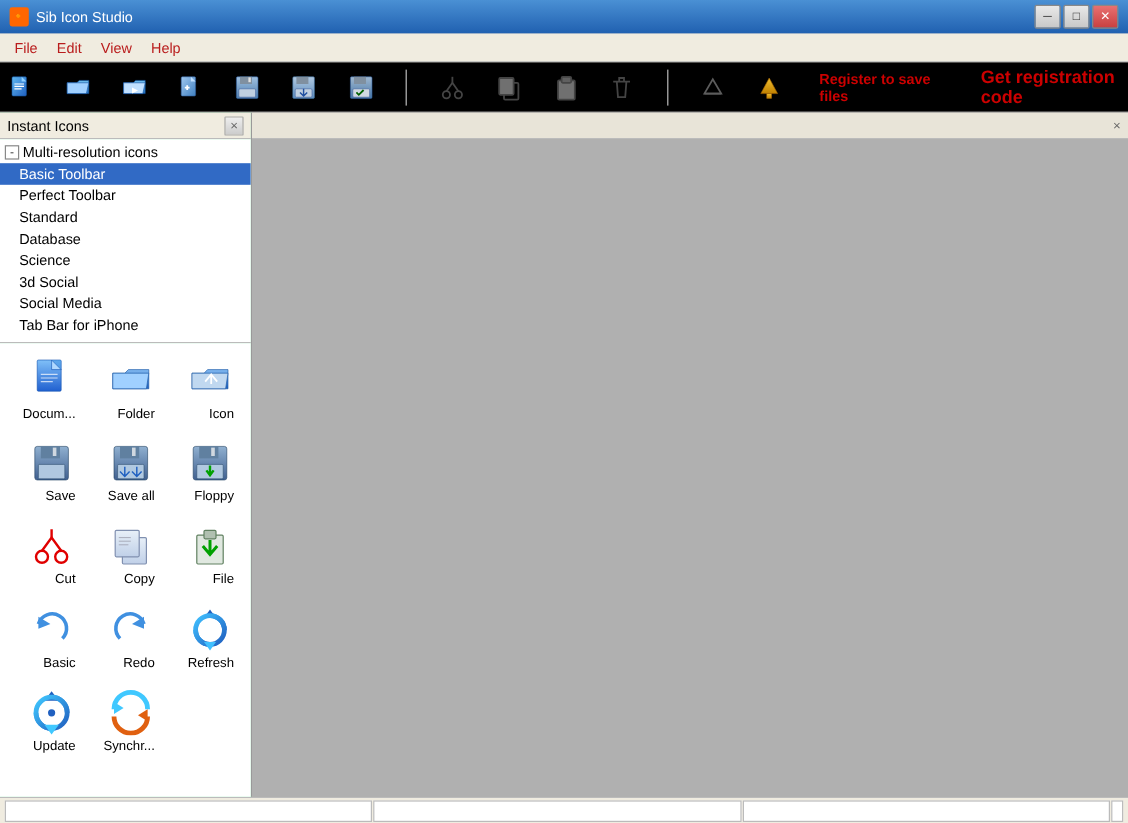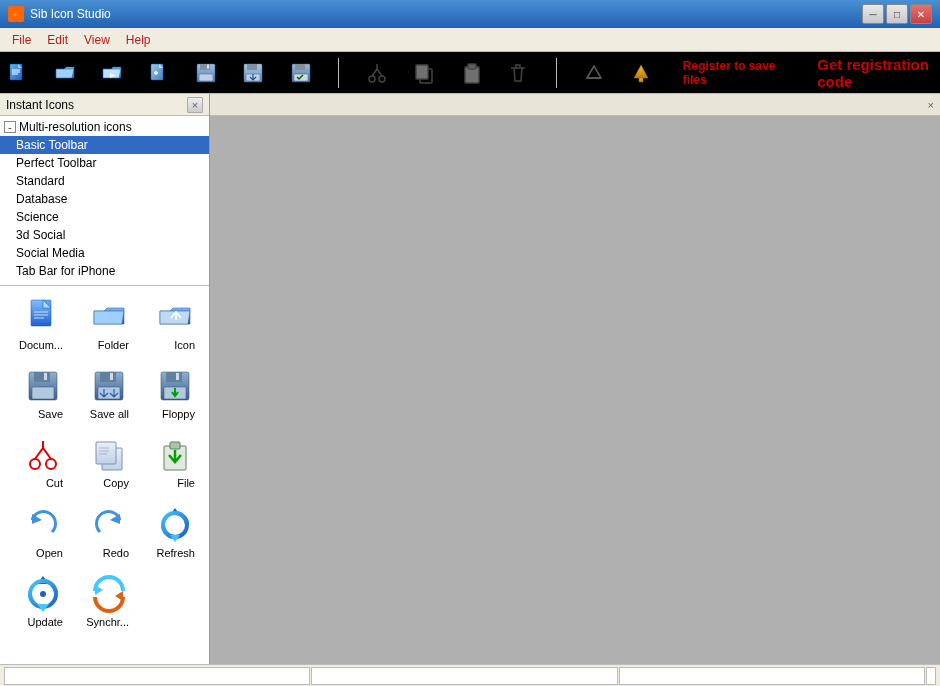--- a/index.html
+++ b/index.html
@@ -661,21 +661,21 @@
           <span class="icon-label">File</span>
         </div>
 
         <div class="icon-item">
           <div class="icon-img">
             <svg width="38" height="38" viewBox="0 0 38 38">
               <path d="M8 14 A12 12 0 1 1 28 26" fill="none" stroke="#4090e0" stroke-width="3"></path>
               <polygon points="8,8 8,18 18,14" fill="#4090e0"></polygon>
             </svg>
           </div>
-          <span class="icon-label">Open</span>
+          <span class="icon-label">Basic</span>
         </div>
 
         <div class="icon-item">
           <div class="icon-img">
             <svg width="38" height="38" viewBox="0 0 38 38">
               <path d="M30 14 A12 12 0 1 0 10 26" fill="none" stroke="#4090e0" stroke-width="3"></path>
               <polygon points="30,8 30,18 20,14" fill="#4090e0"></polygon>
             </svg>
           </div>
           <span class="icon-label">Redo</span>

